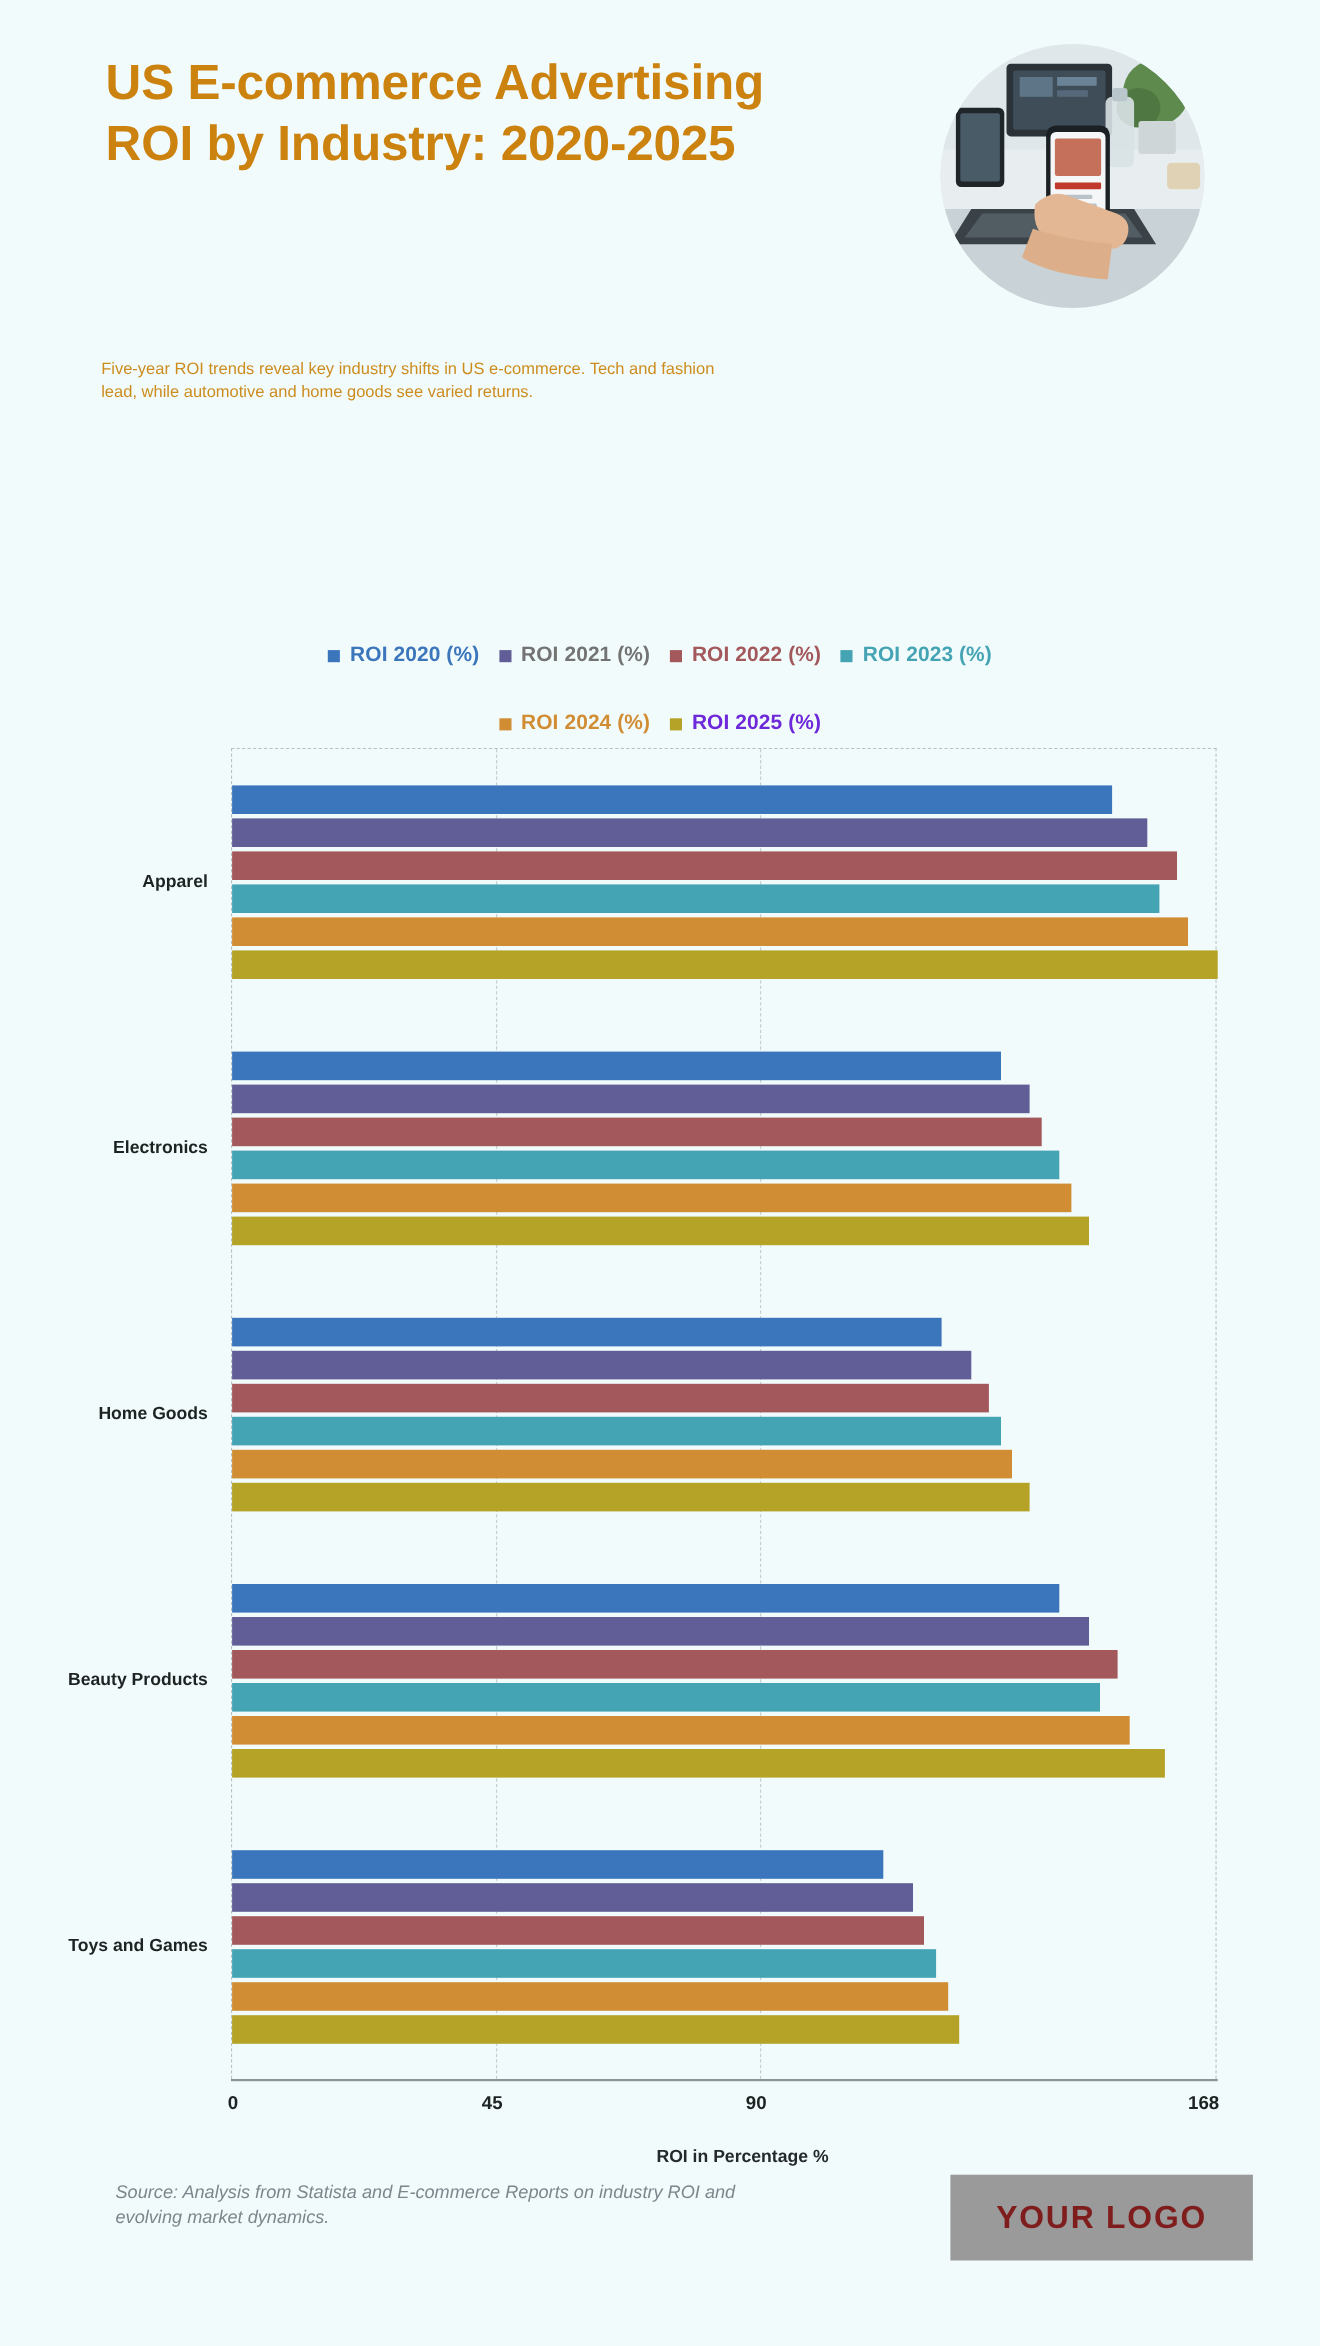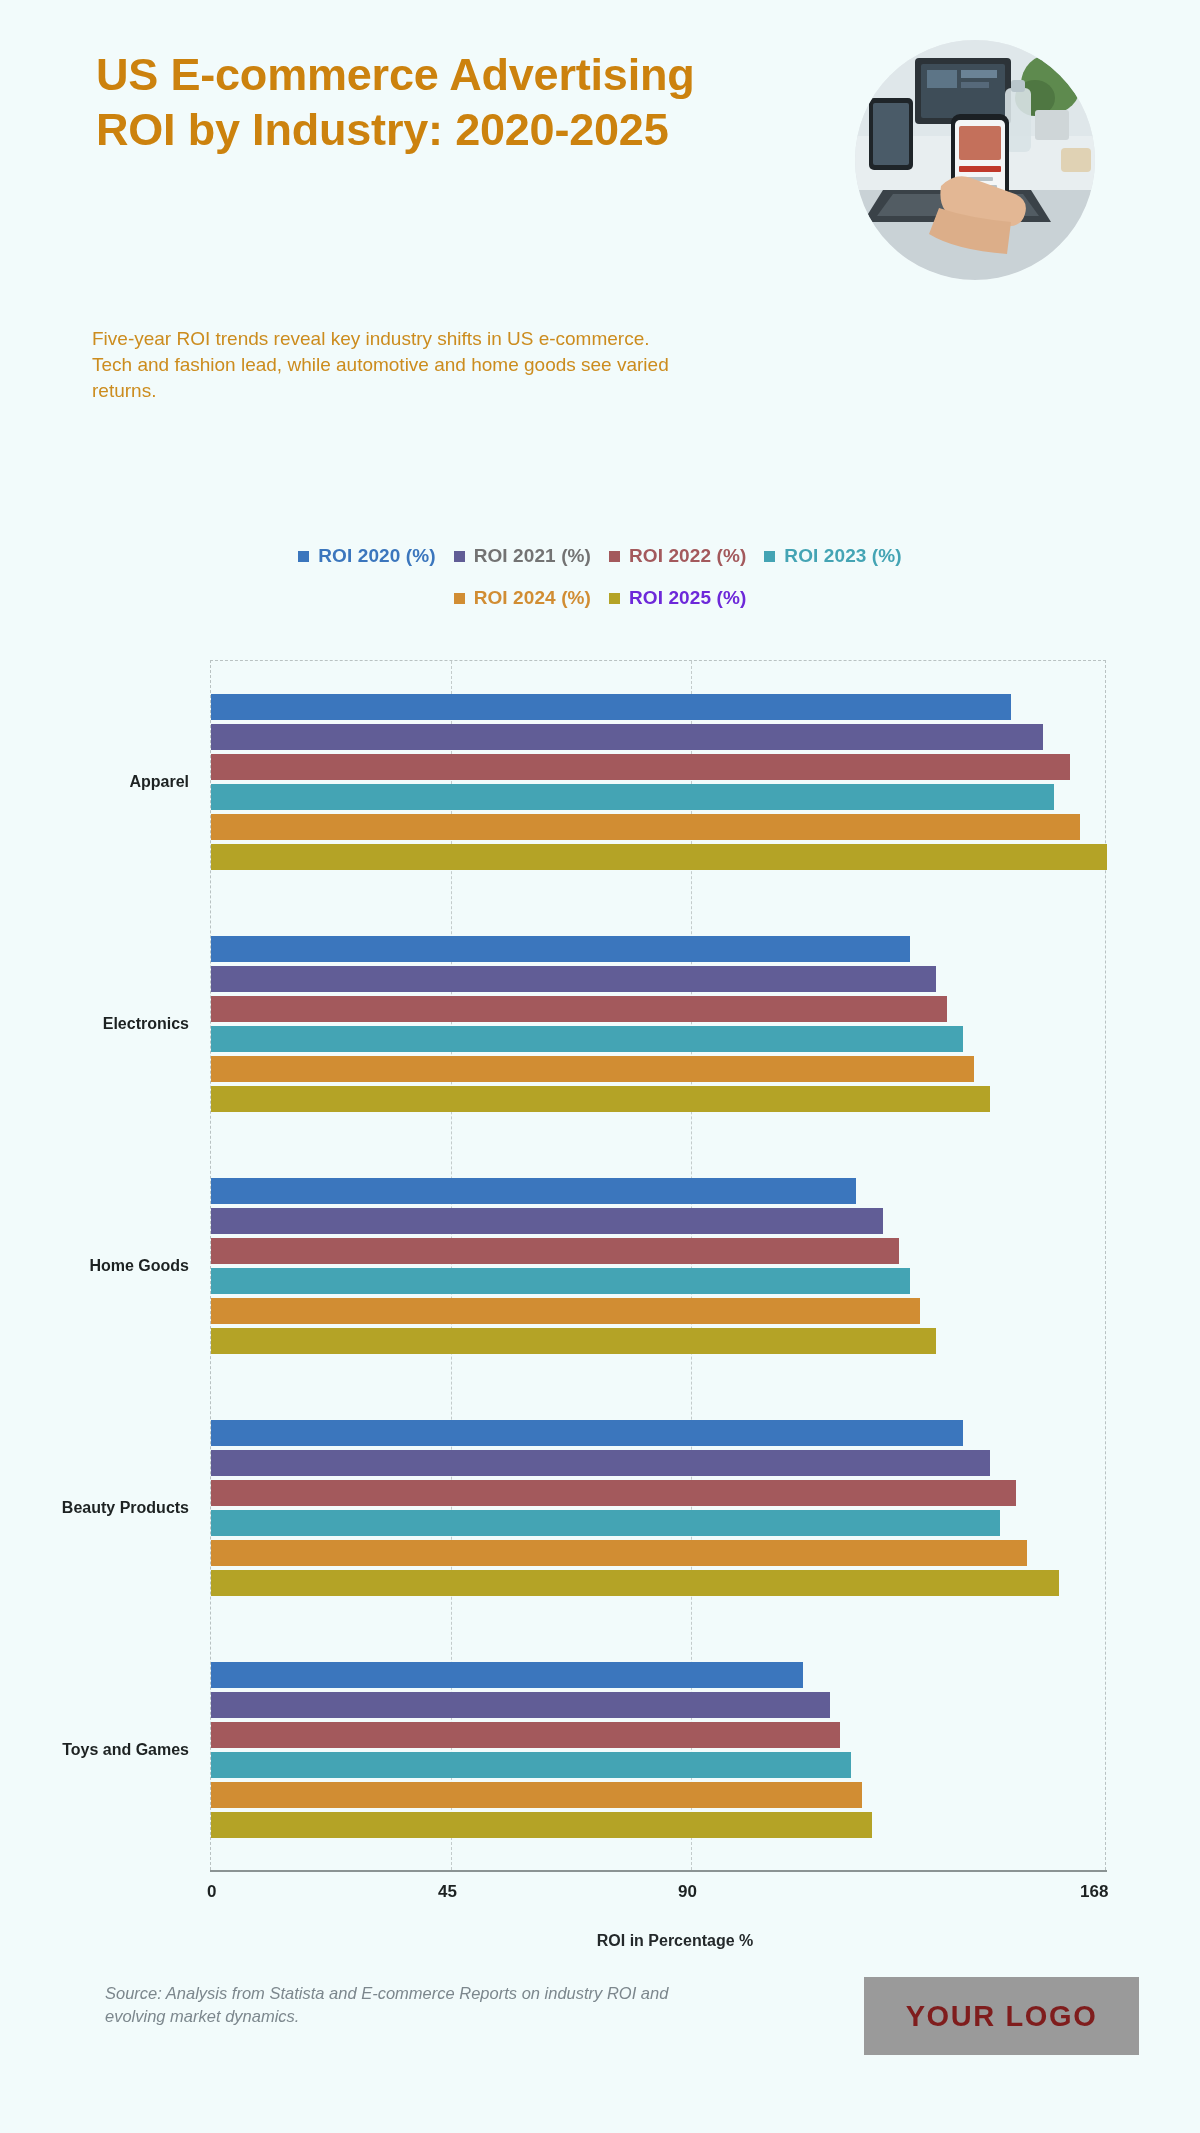--- a/index.html
+++ b/index.html
@@ -13,45 +13,45 @@
 
   
   .header { position:absolute; left:0; top:0; width:1200px; height:330px;padding-left:28px; }
   .title {
     position:absolute; left:96px; top:48px; width:600px;
     font-size:45px; line-height:1.22; font-weight:bold;
     color:#cc820e; letter-spacing:-0.2px;
   }
   .subtitle {
     position:absolute; left:92px; top:326px; width:580px;
-    font-size:19px; line-height:1.38; color:#cc8c1e; font-weight:400;
+    font-size:15px; line-height:1.38; color:#cc8c1e; font-weight:400;
   }
 
   
   .photo {
     position:absolute; left:855px; top:40px;
     width:240px; height:240px; border-radius:50%;
     overflow:hidden; background:#dfe6e9;
   }
   .photo svg { display:block; width:240px; height:240px; }
 
   
   .legend {
     position:absolute; left:0; top:545px; width:1200px;
   }
   .legend-row {
     display:flex; justify-content:center; align-items:center;
-    gap:18px; margin-bottom:20px;
+    gap:18px; margin-bottom:20px;margin-top:40px;
   }
   .legend-item { display:flex; align-items:center; gap:9px; }
   .legend-swatch { width:11px; height:11px; display:block; }
   .legend-label { font-size:19px; font-weight:bold; letter-spacing:0.1px; }
 
   
-  .chart-wrap { position:absolute; left:0; top:660px; width:1200px; height:1240px; }
+  .chart-wrap { position:absolute; left:0; top:680px; width:1200px; height:1240px; }
   .plot {
     position:absolute; left:210px; top:0;
     width:896px; height:1210px;
     border-left:1px dashed #b9c2c2;
     border-right:1px dashed #b9c2c2;
     border-top:1px dashed #b9c2c2;
   }
   .gridline {
     position:absolute; top:0; bottom:0; width:0;
     border-left:1px dashed #c3cbcb;

